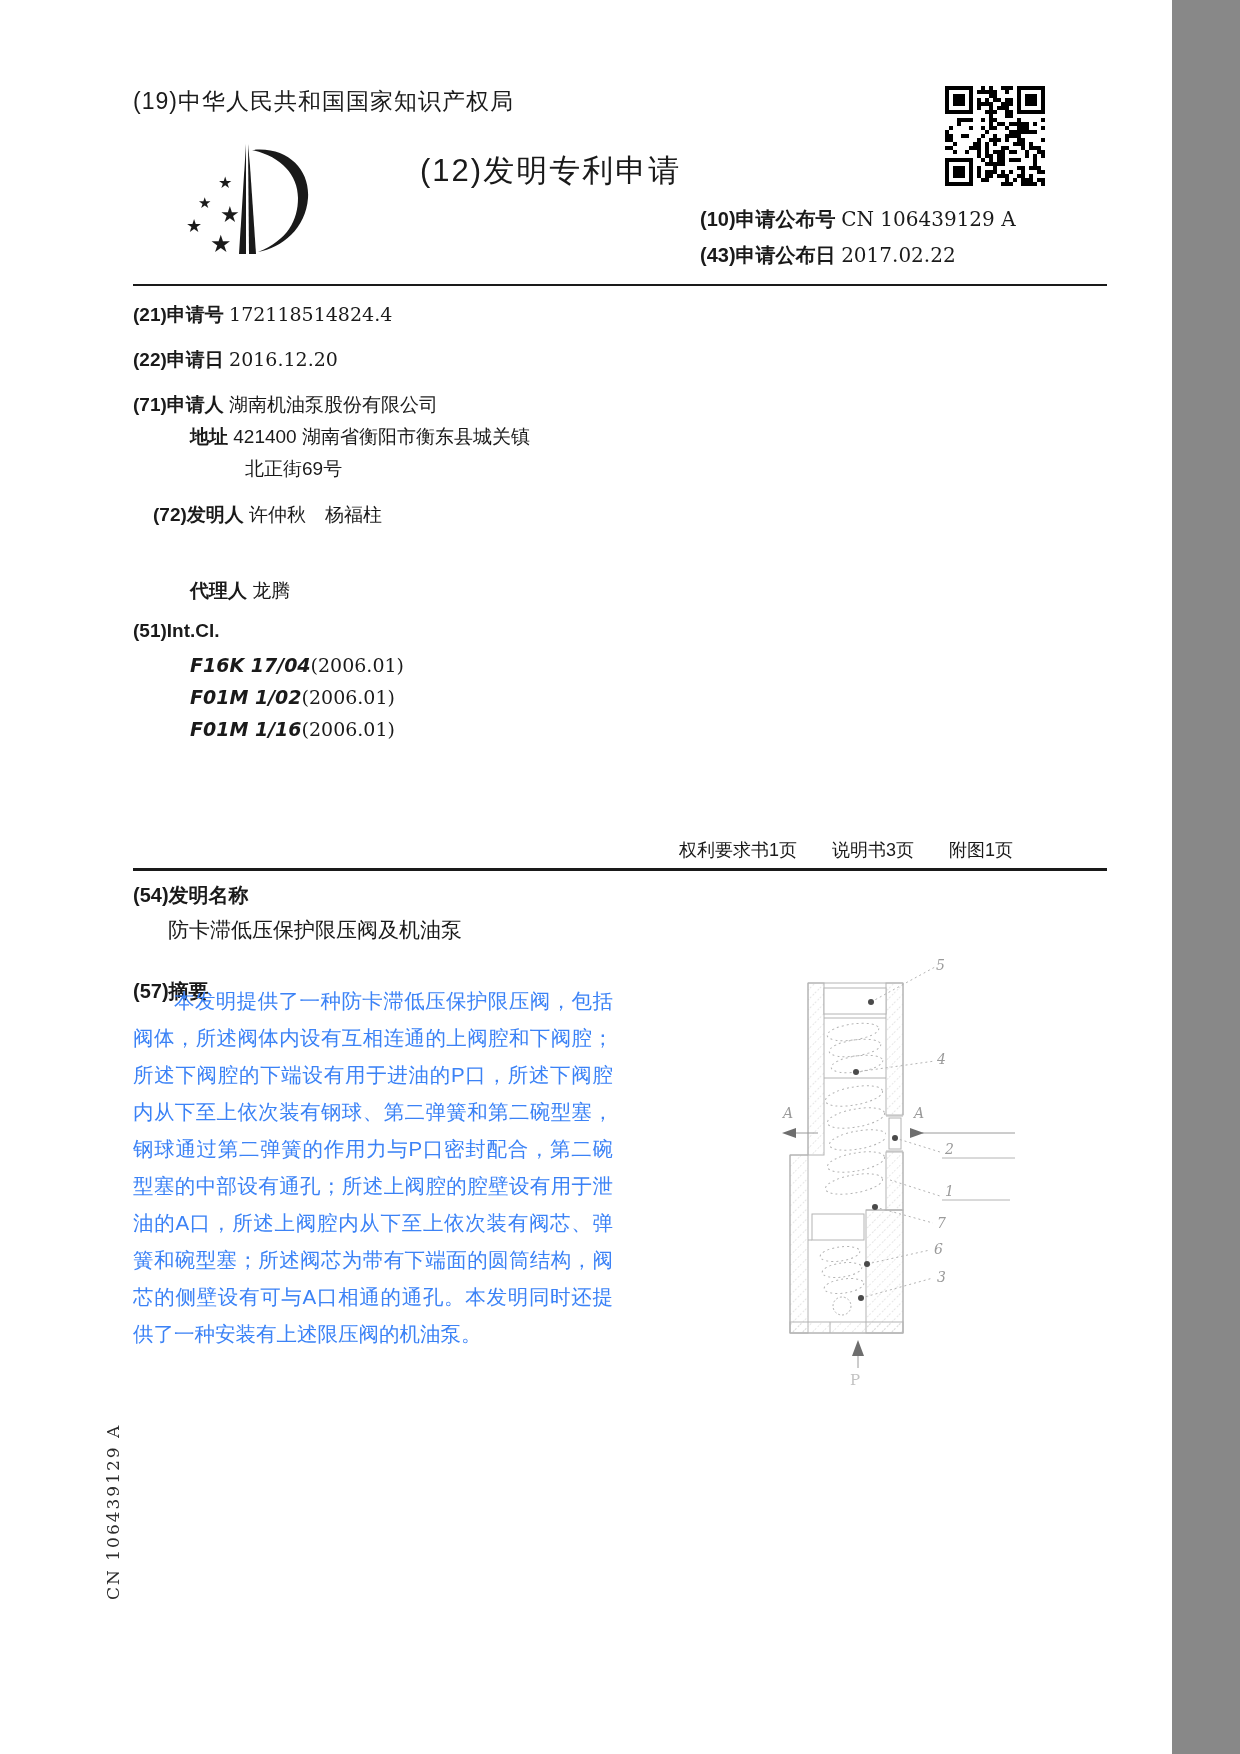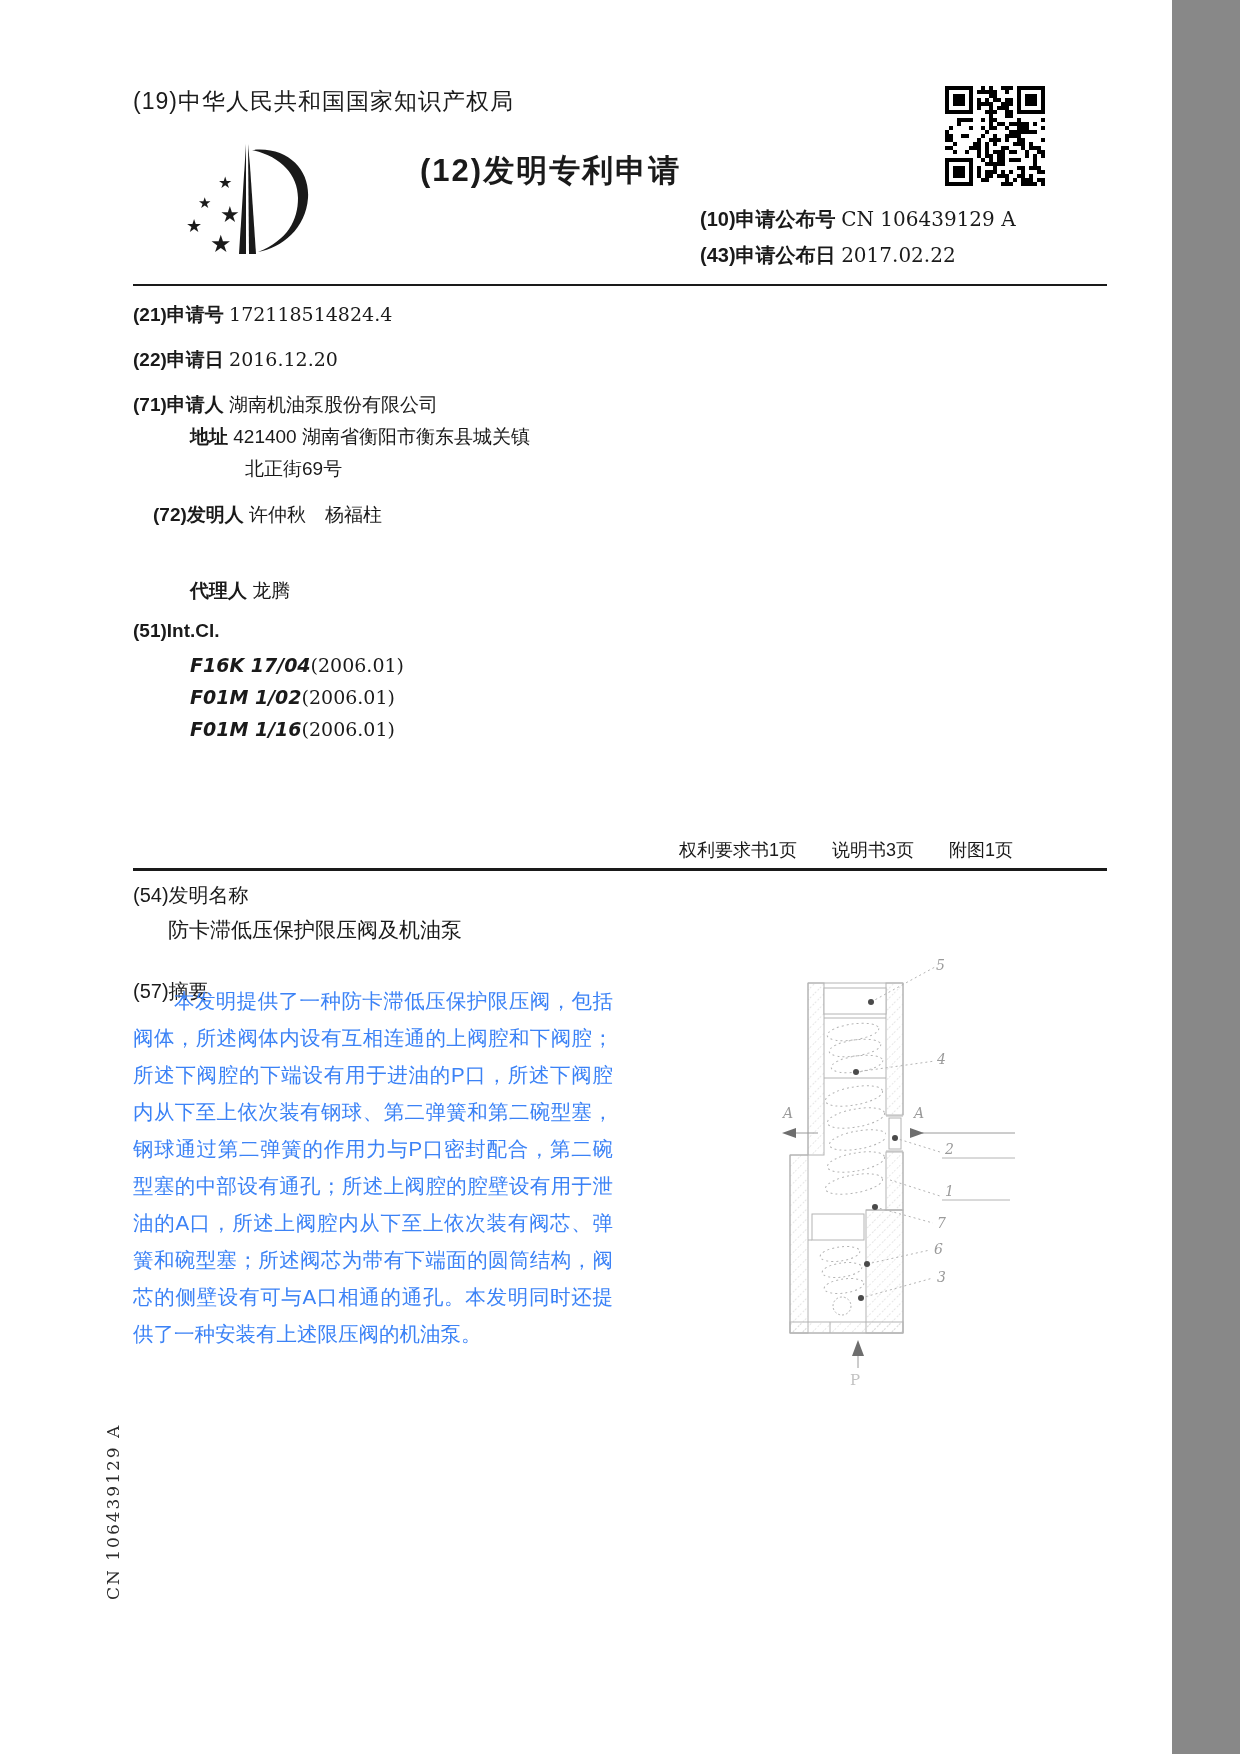--- a/index.html
+++ b/index.html
@@ -2,32 +2,32 @@
 <html><head>
 <meta charset="utf-8">
 <style>
   html,body{margin:0;padding:0;background:#888;}
   #page{position:relative;width:1172px;height:1754px;background:#ffffff;overflow:hidden;
         font-family:"Liberation Sans",sans-serif;color:#1a1a1a;}
   .abs{position:absolute;white-space:nowrap;}
   .lbl{font-weight:700;}
   .num{font-family:"DejaVu Serif","Liberation Serif",serif;}
   .office{font-size:23px;letter-spacing:1px;font-weight:500;}
-  .doctype{font-size:31px;font-weight:700;letter-spacing:2px;}
+  .doctype{font-size:31px;font-weight:400;letter-spacing:2px;}
   .pubrow{font-size:20px;}
   .pubrow .num{font-size:20px;}
   .rule{position:absolute;background:#1a1a1a;}
   .brow{font-size:19px;}
   .brow .num{font-size:19px;}
   .ipc{font-size:19px;}
   .ipc .code{font-style:italic;font-weight:600;font-family:"DejaVu Sans",sans-serif;}
   .ipc .ver{font-family:"DejaVu Serif",serif;}
   .pages{font-size:18px;}
   .pages span{margin-left:30px;}
-  .sec-lbl{font-size:20px;font-weight:400;}
+  .sec-lbl{font-size:20px;font-weight:700;}
   .inv-title{font-size:21px;}
   .abstract{position:absolute;left:133px;top:982px;width:480px;font-size:20.5px;line-height:37px;
             text-align:justify;text-indent:2em;white-space:normal;color:#3b82f6;}
   .vertnum{position:absolute;left:103px;top:1600px;transform:rotate(-90deg);transform-origin:0 0;
            font-family:"DejaVu Serif","Liberation Serif",serif;font-size:17px;letter-spacing:2px;color:#2b2b2b;width:230px;}
   svg text.fig-lbl{fill:#9a9a9a;font-style:italic;font-family:"DejaVu Serif",serif;font-size:14px;}
   svg text.fig-port{fill:#c2c2c2;font-family:"DejaVu Serif",serif;font-size:15px;}
 </style>
 </head>
 <body>

